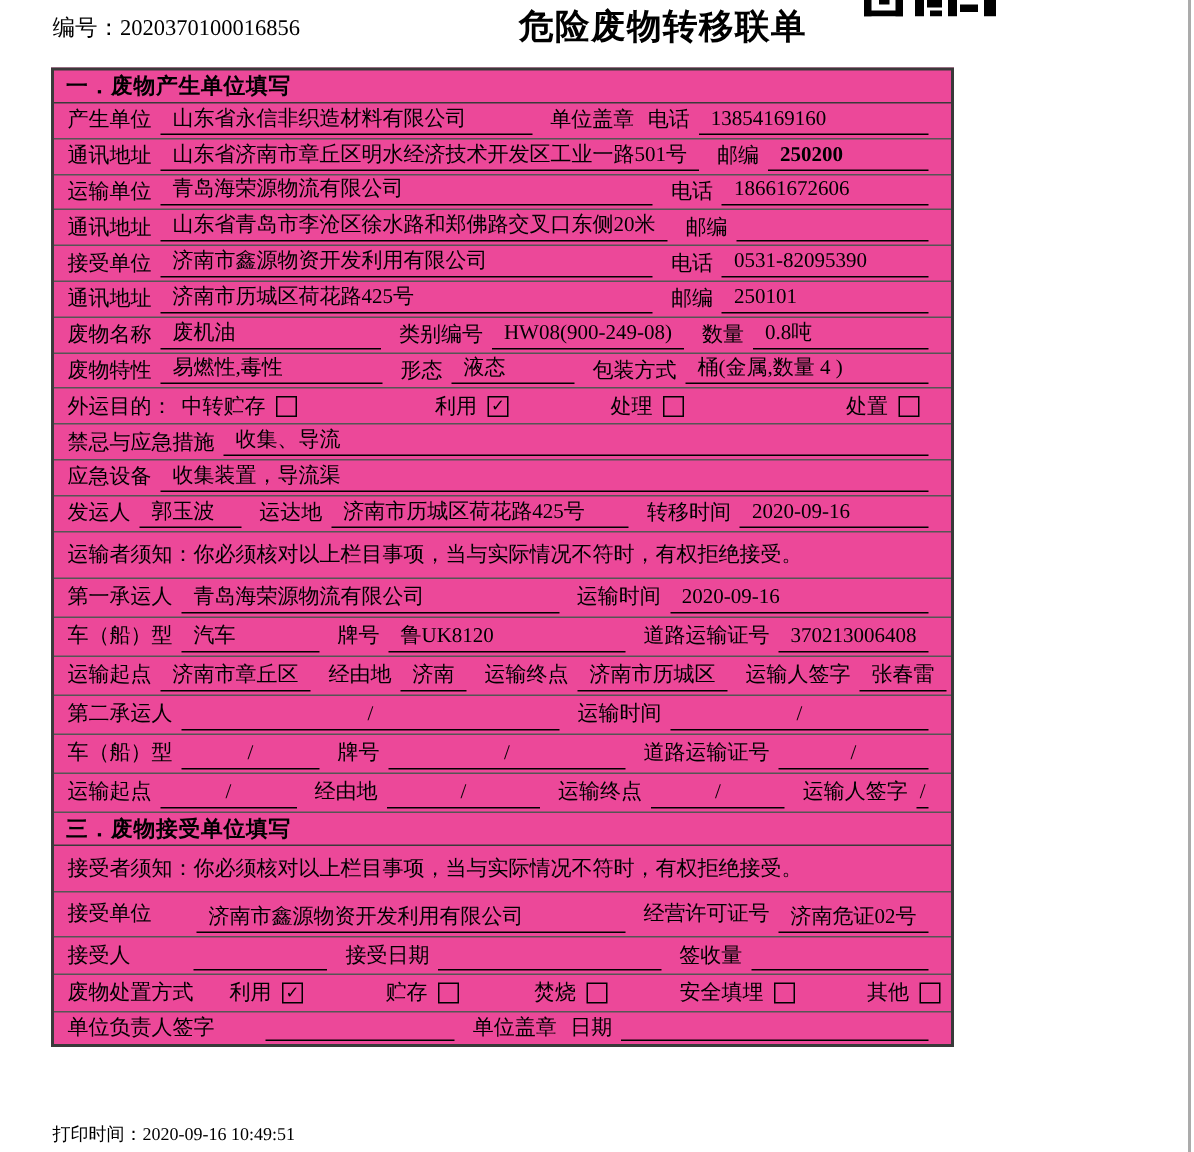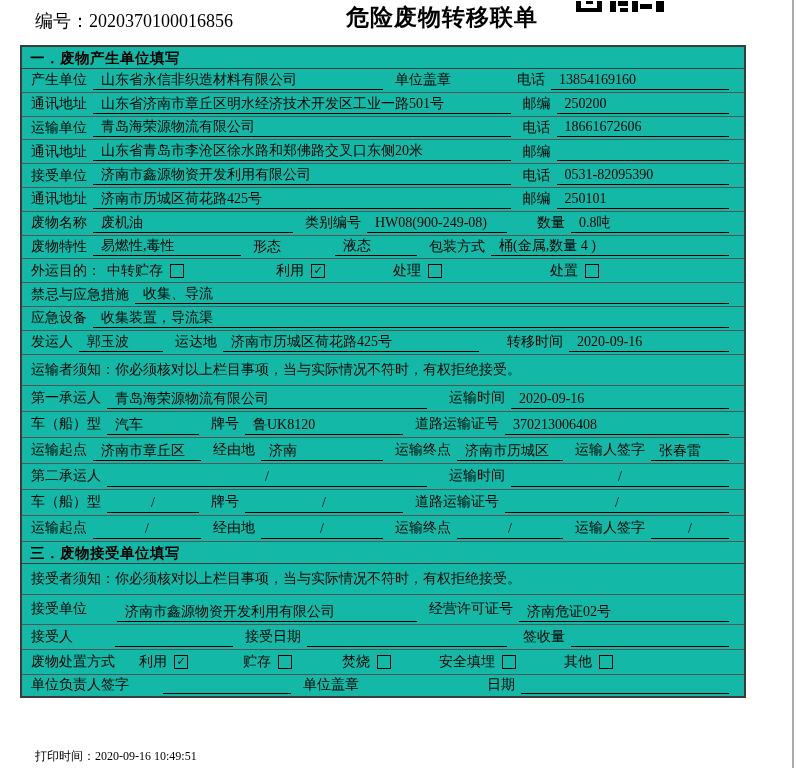--- a/index.html
+++ b/index.html
@@ -3,35 +3,35 @@
 <meta charset="utf-8">
 <style>
   html,body{margin:0;padding:0;}
   body{
     width:796px;height:768px;position:relative;overflow:hidden;
     background:#ffffff;color:#000;
     font-family:"Liberation Serif","DejaVu Serif",serif;
     font-size:14px;
   }
   
-  .serial{position:absolute;left:35px;top:9px;font-size:18px;white-space:nowrap;}
+  .serial{position:absolute;left:35px;top:9px;font-size:15px;white-space:nowrap;}
   .doc-title{
     position:absolute;left:0;top:2px;width:796px;text-align:center;
     padding-left:88px;box-sizing:border-box;
     font-family:"Liberation Sans","DejaVu Sans",sans-serif;
     font-size:23px;font-weight:bold;letter-spacing:1px;white-space:nowrap;
   }
   .qr-frag{position:absolute;left:576px;top:0;}
   .qr-frag svg rect{fill:#000;}
   
   .edge-line{position:absolute;right:2px;top:0;width:2px;height:768px;background:#ababab;}
   
   .form-table{
-    position:absolute;left:20px;top:45px;width:726px;
-    border:2px solid #3a3a3a;box-sizing:border-box;background:#14b8a6;
+    position:absolute;left:34px;top:45px;width:602px;
+    border:2px solid #3a3a3a;box-sizing:border-box;background:#ec4899;
   }
   .sec-header{
     height:22px;line-height:22px;padding-left:8px;
     font-family:"Liberation Sans","DejaVu Sans",sans-serif;
     font-weight:bold;font-size:14.5px;
     border-bottom:1px solid #3a3a3a;box-sizing:border-box;
     letter-spacing:0.5px;
   }
   .row{
     display:flex;align-items:center;
@@ -89,21 +89,21 @@
         <span class="lab">单位盖章</span>
         <span class="gap" style="flex: 1 1 0%;"></span>
         <span class="lab">电话</span>
         <span class="val" style="width: 178px;">13854169160</span>
       </div>
       <div class="row">
         <span class="lab">通讯地址</span>
         <span class="val" style="width: 432px;">山东省济南市章丘区明水经济技术开发区工业一路501号</span>
         <span class="gap" style="flex: 1 1 0%;"></span>
         <span class="lab">邮编</span>
-        <span class="val" style="width: 178px;">250200</span>
+        <span class="val" style="width: 178px; font-weight: bold;">250200</span>
       </div>
       <div class="row">
         <span class="lab">运输单位</span>
         <span class="val" style="width: 432px;">青岛海荣源物流有限公司</span>
         <span class="gap" style="flex: 1 1 0%;"></span>
         <span class="lab">电话</span>
         <span class="val" style="width: 178px;">18661672606</span>
       </div>
       <div class="row">
         <span class="lab">通讯地址</span>
@@ -132,21 +132,21 @@
         <span class="lab">类别编号</span>
         <span class="val" style="width: 140px;">HW08(900-249-08)</span>
         <span class="gap" style="flex: 1 1 0%;"></span>
         <span class="lab">数量</span>
         <span class="val" style="width: 158px;">0.8吨</span>
       </div>
       <div class="row">
         <span class="lab">废物特性</span>
         <span class="val" style="width: 148px;">易燃性,毒性</span>
         <span class="lab">形态</span>
-        <span class="val" style="width: 82px; margin-left: 48px;">液态</span>
+        <span class="val" style="width: 82px;">液态</span>
         <span class="lab">包装方式</span>
         <span class="val" style="flex: 1 1 0%;">桶(金属,数量 4 )</span>
       </div>
       <div class="row">
         <span class="lab">外运目的：</span>
         <span class="chk">
           <span class="chkl">中转贮存</span>
           <span class="box"></span>
         </span>
         <span class="gap" style="width: 92px;"></span>

